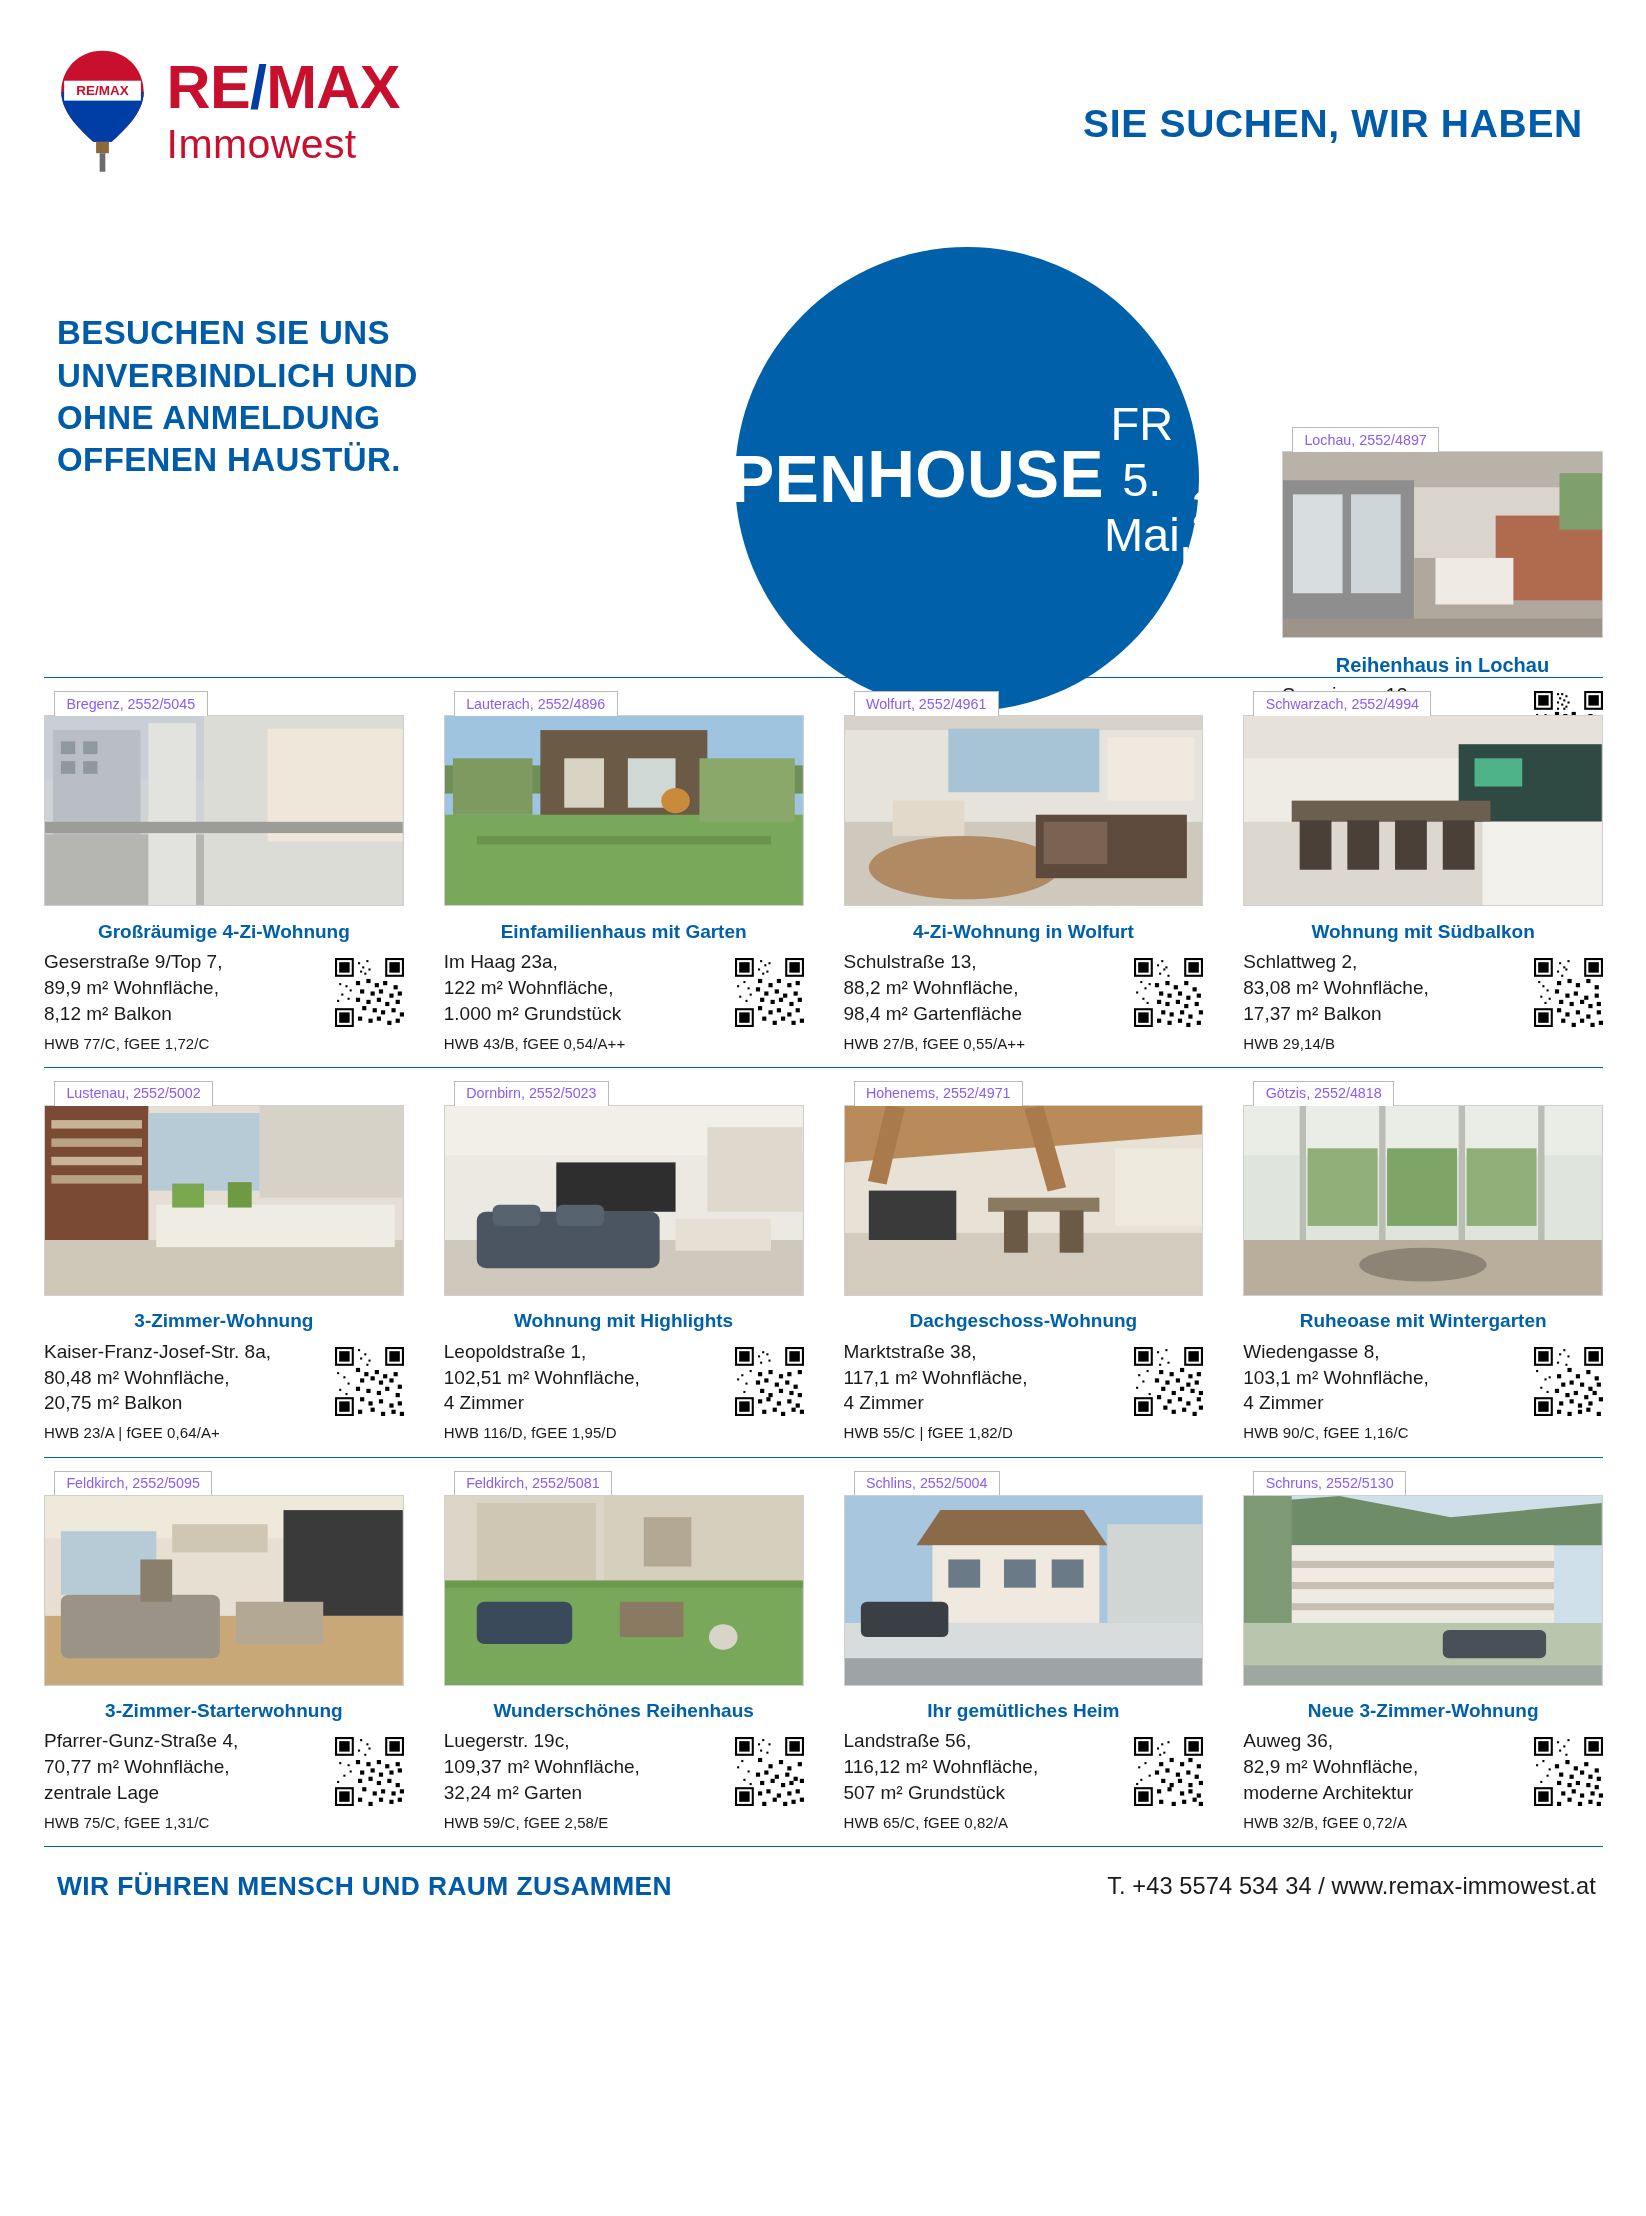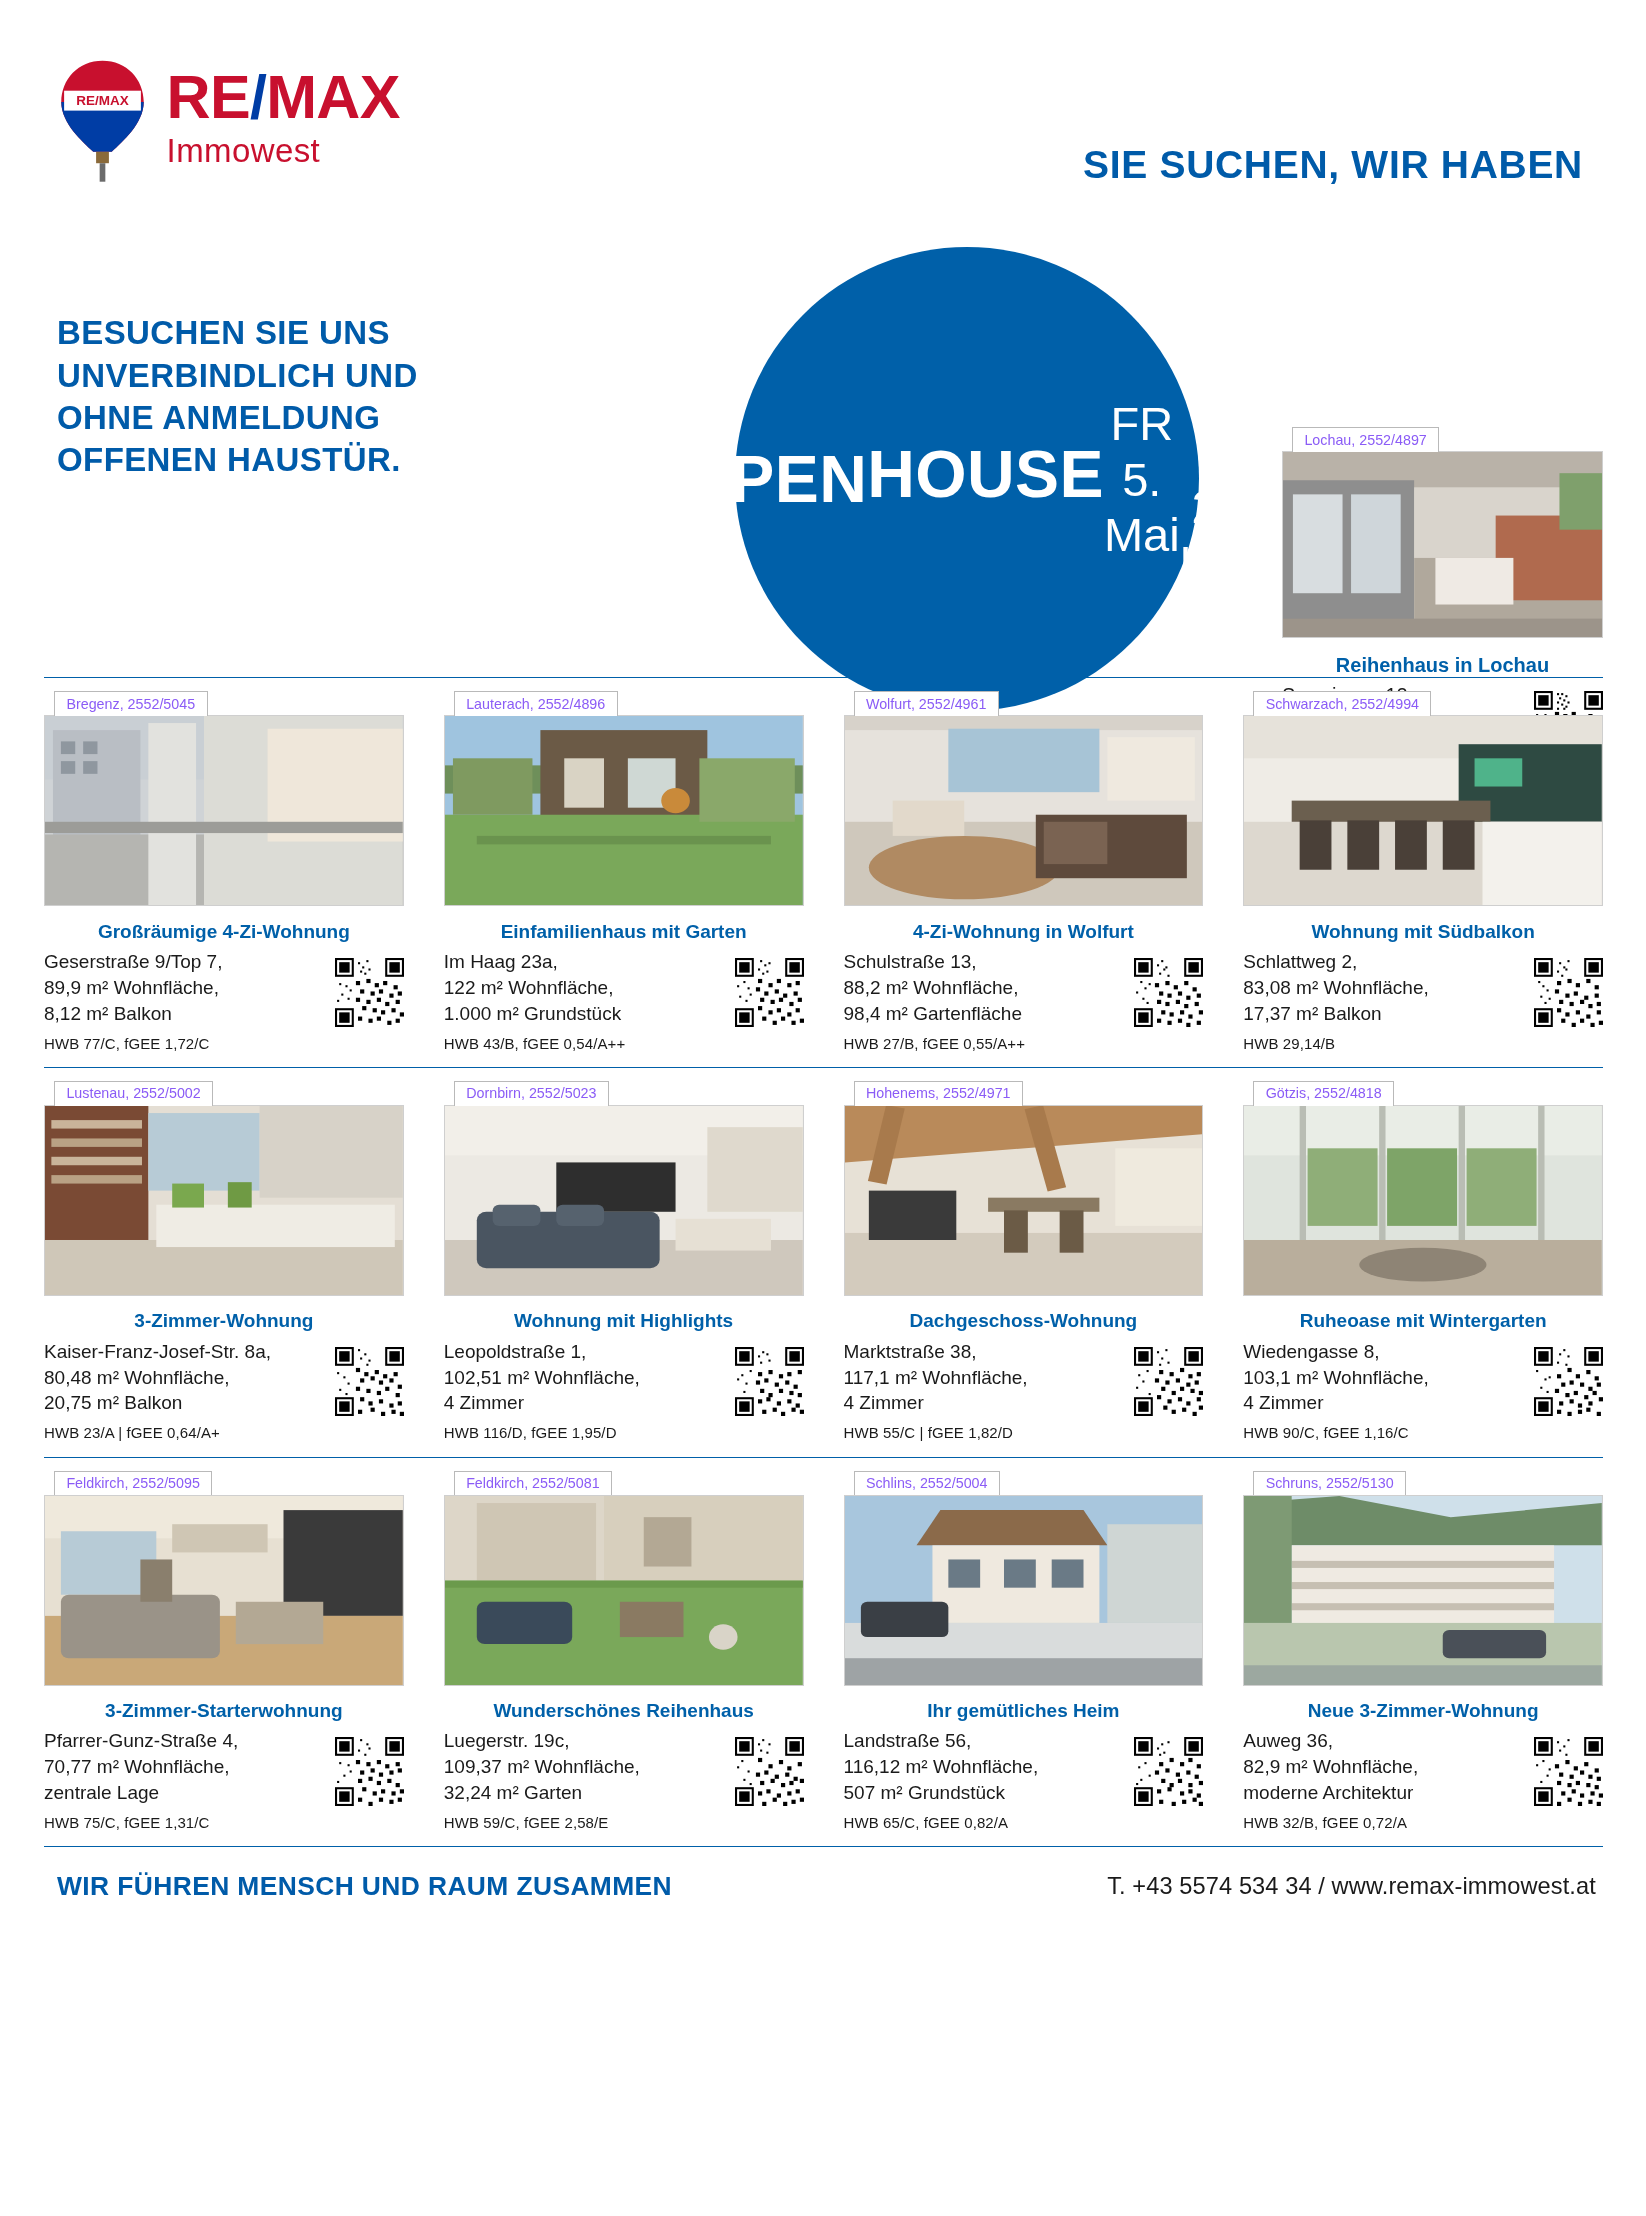--- a/index.html
+++ b/index.html
@@ -18,21 +18,21 @@
     position: relative;
     width: 1647px;
     height: 2216px;
     background: #fff;
     padding: 37px 44px 28.6px 44px;
   }
 
   
   .header {
     display: flex;
-    align-items: flex-end;
+    align-items: center;
     justify-content: space-between;
     height: 150px;
   }
   .logo-block {
     display: flex;
     align-items: flex-start;
     gap: 18.6px;
     padding-left: 13px;
   }
   .balloon {
@@ -45,21 +45,21 @@
   .brand-main {
     font-size: 61px;
     font-weight: bold;
     letter-spacing: -0.7px;
     line-height: 0.95;
     color: #c8102e;
     font-family: "Liberation Sans", sans-serif;
   }
   .brand-main .slash { color: #003da5; }
   .brand-sub {
-    font-size: 33px;
+    font-size: 41px;
     color: #c8102e;
     font-weight: normal;
     margin-top: 4.3px;
     letter-spacing: 0.4px;
   }
   .headline {
     font-size: 39px;
     font-weight: bold;
     color: #005ba9;
     letter-spacing: 0.7px;

